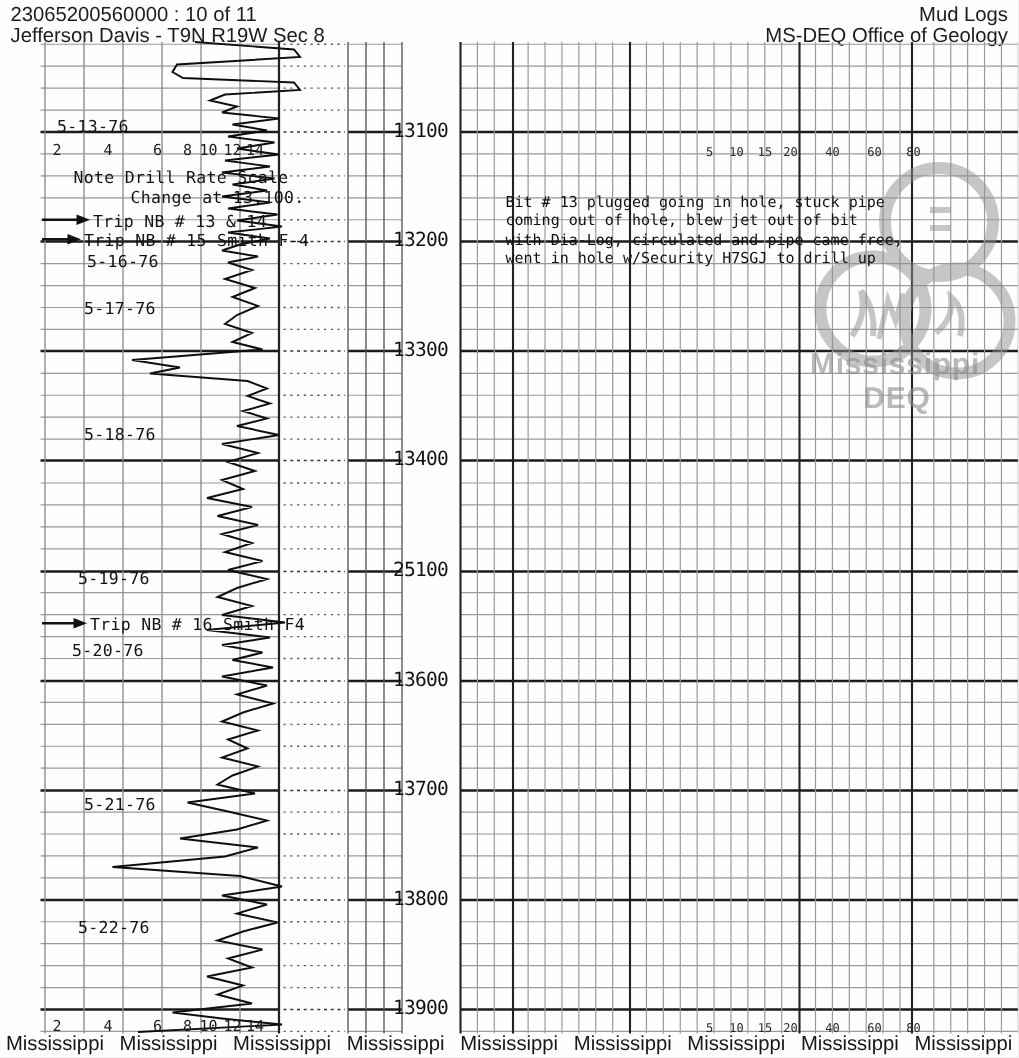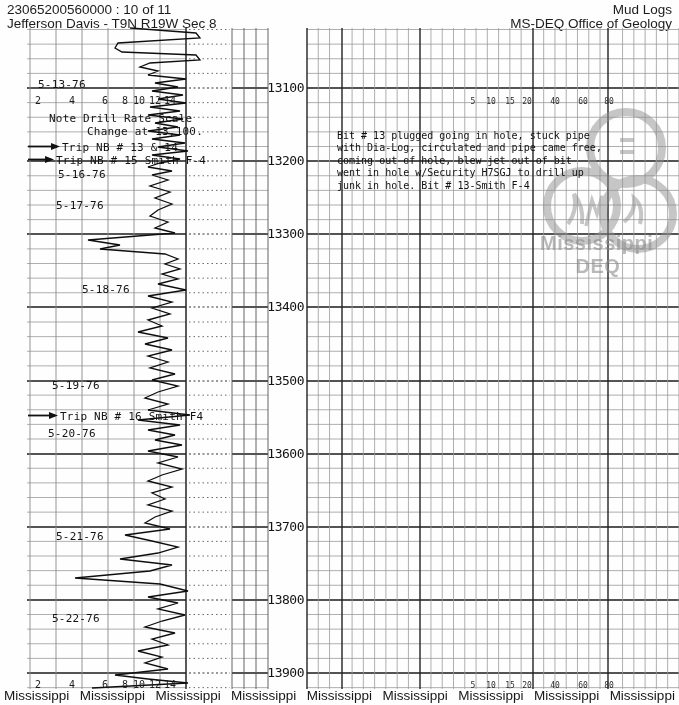--- a/index.html
+++ b/index.html
@@ -5,21 +5,21 @@
   html,body{margin:0;padding:0;background:#e8e8e8;}
   .page{
     position:relative;width:679px;height:705px;background:#fefefe;
     overflow:hidden;font-family:"Liberation Sans",sans-serif;
   }
   .hdr{position:absolute;font-size:13.5px;color:#1c1c1c;white-space:nowrap;}
   #gridsvg{position:absolute;left:0;top:0;}
   .ann{position:absolute;font:11px "DejaVu Sans Mono","Liberation Mono",monospace;color:#131313;white-space:pre;letter-spacing:.2px;}
   .tick{position:absolute;font:10px "DejaVu Sans Mono","Liberation Mono",monospace;color:#1d1d1d;transform:translateX(-50%);}
   .tick.small{font-size:8px;color:#2a2a2a;}
-  .depth{position:absolute;width:42px;text-align:right;font:13px "DejaVu Sans Mono","Liberation Mono",monospace;color:#121212;letter-spacing:-.5px;}
+  .depth{position:absolute;width:42px;font:13px "DejaVu Sans Mono","Liberation Mono",monospace;color:#121212;letter-spacing:-.5px;}
   .note-block{position:absolute;left:337px;top:130px;}
   .note-line{font:10px "DejaVu Sans Mono","Liberation Mono",monospace;line-height:12.4px;color:#101010;white-space:pre;}
   .wm-text{position:absolute;font-weight:bold;font-size:20px;color:#8f8f8f;opacity:.62;letter-spacing:.5px;font-family:"Liberation Sans",sans-serif;}
   .footer{position:absolute;left:0;top:688px;width:679px;display:flex;justify-content:space-between;padding:0 4px;box-sizing:border-box;font-size:13.5px;color:#161616;}
   .footer span{white-space:nowrap;}
 </style>
 </head>
 <body>
 
 <div class="page">
@@ -275,24 +275,23 @@
     <path d="M34 120 q10 -14 6 -30 q10 12 8 30" fill="none" stroke="#8f8f8f" stroke-width="4"></path>
     <path d="M52 122 l6 -26 l5 14 l5 -18 l4 28" fill="none" stroke="#8f8f8f" stroke-width="3.5"></path>
     <path d="M90 118 q12 -10 10 -24 q10 8 6 26" fill="none" stroke="#8f8f8f" stroke-width="4"></path>
     <path d="M86 36 h14 M86 48 h14" fill="none" stroke="#8f8f8f" stroke-width="4"></path>
   </svg>
   <div class="wm-text" style="left:540px;top:232px;">Mississippi</div>
   <div class="wm-text" style="left:540px;top:255px;width:116px;text-align:center;">DEQ</div>
 
   <div class="note-block">
       <div class="note-line">Bit # 13 plugged going in hole, stuck pipe</div>
+      <div class="note-line">coming out of hole, blew jet out of bit</div>
       <div class="note-line">with Dia-Log, circulated and pipe came free,</div>
-      <div class="note-line">coming out of hole, blew jet out of bit</div>
       <div class="note-line">went in hole w/Security H7SGJ to drill up</div>
-      <div class="note-line">junk in hole. Bit # 13-Smith F-4</div>
     </div>
 
   <div class="footer">
       <span>Mississippi</span>
       <span>Mississippi</span>
       <span>Mississippi</span>
       <span>Mississippi</span>
       <span>Mississippi</span>
       <span>Mississippi</span>
       <span>Mississippi</span>
@@ -300,31 +299,31 @@
       <span>Mississippi</span>
     </div>
 
 <div class="ann" style="left: 38px; top: 78px;">5-13-76</div>
     <div class="ann" style="left: 49px; top: 112px;">Note Drill Rate Scale</div>
     <div class="ann" style="left: 45px; top: 125px; margin-left: 42px;">Change at 13,100.</div>
     <div class="ann" style="left: 62px; top: 141px;">Trip NB # 13 &amp; 14</div>
     <div class="ann" style="left: 56px; top: 154px;">Trip NB # 15 Smith F-4</div>
     <div class="ann" style="left: 58px; top: 168px;">5-16-76</div>
     <div class="ann" style="left: 56px; top: 199px;">5-17-76</div>
-    <div class="ann" style="left: 56px; top: 283px; margin-left: 26px;">5-18-76</div>
+    <div class="ann" style="left: 56px; top: 283px;">5-18-76</div>
     <div class="ann" style="left: 52px; top: 379px;">5-19-76</div>
     <div class="ann" style="left: 60px; top: 410px;">Trip NB # 16 Smith F4</div>
     <div class="ann" style="left: 48px; top: 427px;">5-20-76</div>
     <div class="ann" style="left: 56px; top: 530px;">5-21-76</div>
     <div class="ann" style="left: 52px; top: 612px;">5-22-76</div>
     <div class="depth" style="left: 262px; top: 80px;">13100</div>
     <div class="depth" style="left: 262px; top: 153px;">13200</div>
     <div class="depth" style="left: 262px; top: 226px;">13300</div>
     <div class="depth" style="left: 262px; top: 299px;">13400</div>
-    <div class="depth" style="left: 262px; top: 373px;">13500</div>
+    <div class="depth" style="left: 262px; top: 373px;">25100</div>
     <div class="depth" style="left: 262px; top: 446px;">13600</div>
     <div class="depth" style="left: 262px; top: 519px;">13700</div>
     <div class="depth" style="left: 262px; top: 592px;">13800</div>
     <div class="depth" style="left: 262px; top: 665px;">13900</div>
     <div class="tick" style="left: 38px; top: 95px;">2</div>
     <div class="tick" style="left: 38px; top: 679px;">2</div>
     <div class="tick" style="left: 72px; top: 95px;">4</div>
     <div class="tick" style="left: 72px; top: 679px;">4</div>
     <div class="tick" style="left: 105px; top: 95px;">6</div>
     <div class="tick" style="left: 105px; top: 679px;">6</div>

